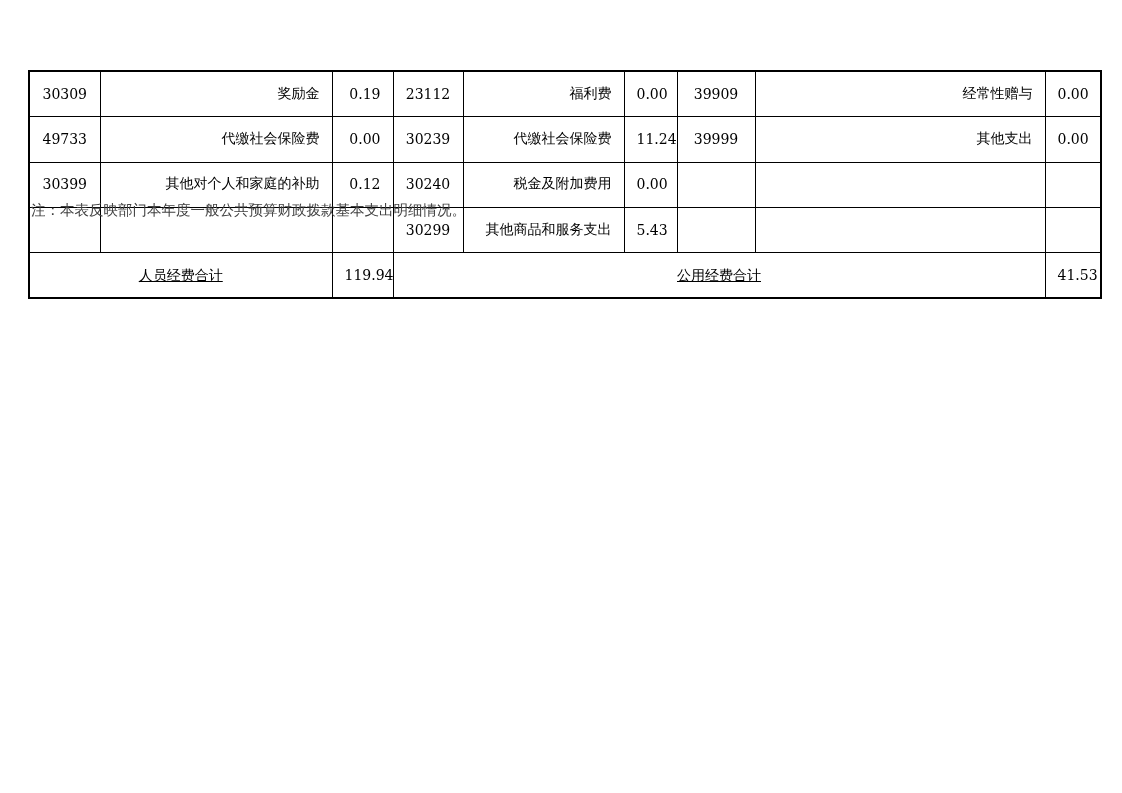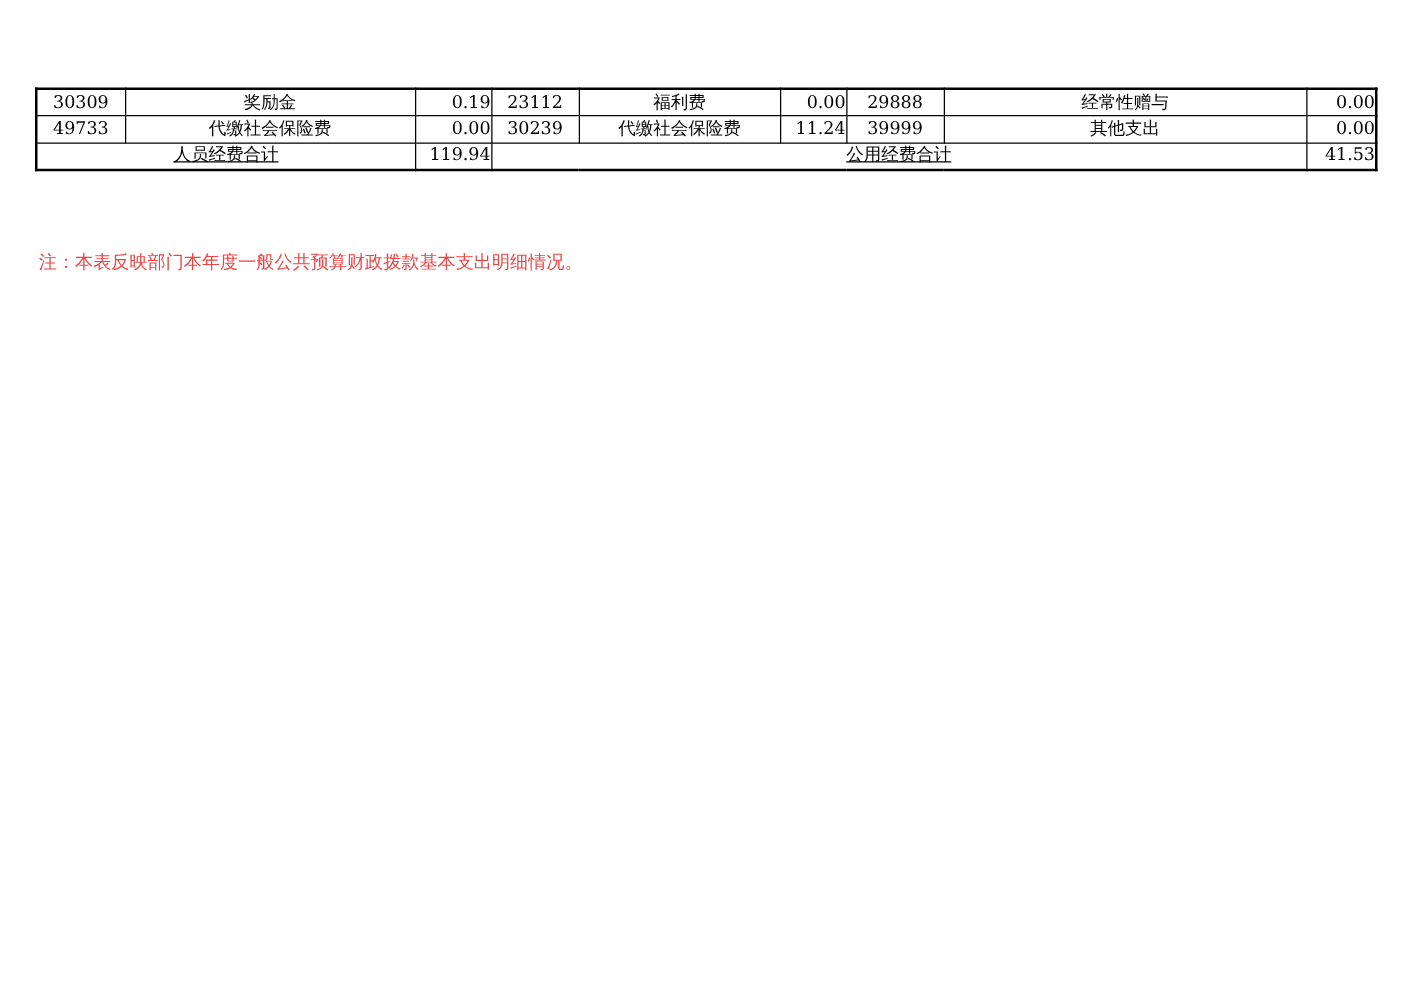--- a/index.html
+++ b/index.html
@@ -23,47 +23,48 @@
     width: 1072px;
     border-collapse: collapse;
     table-layout: fixed;
     border: 2px solid #000000;
   }
   table.budget-table td {
     border: 1px solid #000000;
     font-size: 14px;
     line-height: 15px;
     height: 20.3px;
-    padding: 0;
+    padding: 12px;
     overflow: hidden;
     white-space: nowrap;
     vertical-align: middle;
   }
   td.code {
     text-align: center;
   }
   td.name {
-    text-align: center;
+    text-align: right;
     padding-left: 20px;
+    font-family: Liberation Mono, monospace;
   }
   td.num {
     text-align: right;
     padding-right: 6px;
   }
   td.total-label {
     text-align: center;
     text-decoration: underline;
   }
   .note {
     position: absolute;
     left: 31px;
     top: 201px;
     font-size: 14.5px;
     line-height: 18px;
-    color: #ef4444;
+    color: #404040;
     white-space: nowrap;
   }
 </style>
 </head>
 <body>
 
 <div class="page">
 
   <table class="budget-table">
     <colgroup>
@@ -78,36 +79,58 @@
       <col style="width:56px">
     </colgroup>
     <tbody>
       <tr>
         <td class="code">30309</td>
         <td class="name">奖励金</td>
         <td class="num">0.19</td>
         <td class="code">23112</td>
         <td class="name">福利费</td>
         <td class="num">0.00</td>
-        <td class="code">29888</td>
+        <td class="code">39909</td>
         <td class="name">经常性赠与</td>
         <td class="num">0.00</td>
       </tr>
       <tr>
         <td class="code">49733</td>
         <td class="name">代缴社会保险费</td>
         <td class="num">0.00</td>
         <td class="code">30239</td>
         <td class="name">代缴社会保险费</td>
         <td class="num">11.24</td>
         <td class="code">39999</td>
         <td class="name">其他支出</td>
         <td class="num">0.00</td>
       </tr>
       <tr>
+        <td class="code">30399</td>
+        <td class="name">其他对个人和家庭的补助</td>
+        <td class="num">0.12</td>
+        <td class="code">30240</td>
+        <td class="name">税金及附加费用</td>
+        <td class="num">0.00</td>
+        <td class="code"></td>
+        <td class="name"></td>
+        <td class="num"></td>
+      </tr>
+      <tr>
+        <td class="code"></td>
+        <td class="name"></td>
+        <td class="num"></td>
+        <td class="code">30299</td>
+        <td class="name">其他商品和服务支出</td>
+        <td class="num">5.43</td>
+        <td class="code"></td>
+        <td class="name"></td>
+        <td class="num"></td>
+      </tr>
+      <tr>
         <td class="total-label" colspan="2">人员经费合计</td>
         <td class="num">119.94</td>
         <td class="total-label" colspan="5">公用经费合计</td>
         <td class="num">41.53</td>
       </tr>
     </tbody>
   </table>
 
   <div class="note">注：本表反映部门本年度一般公共预算财政拨款基本支出明细情况。</div>
 

